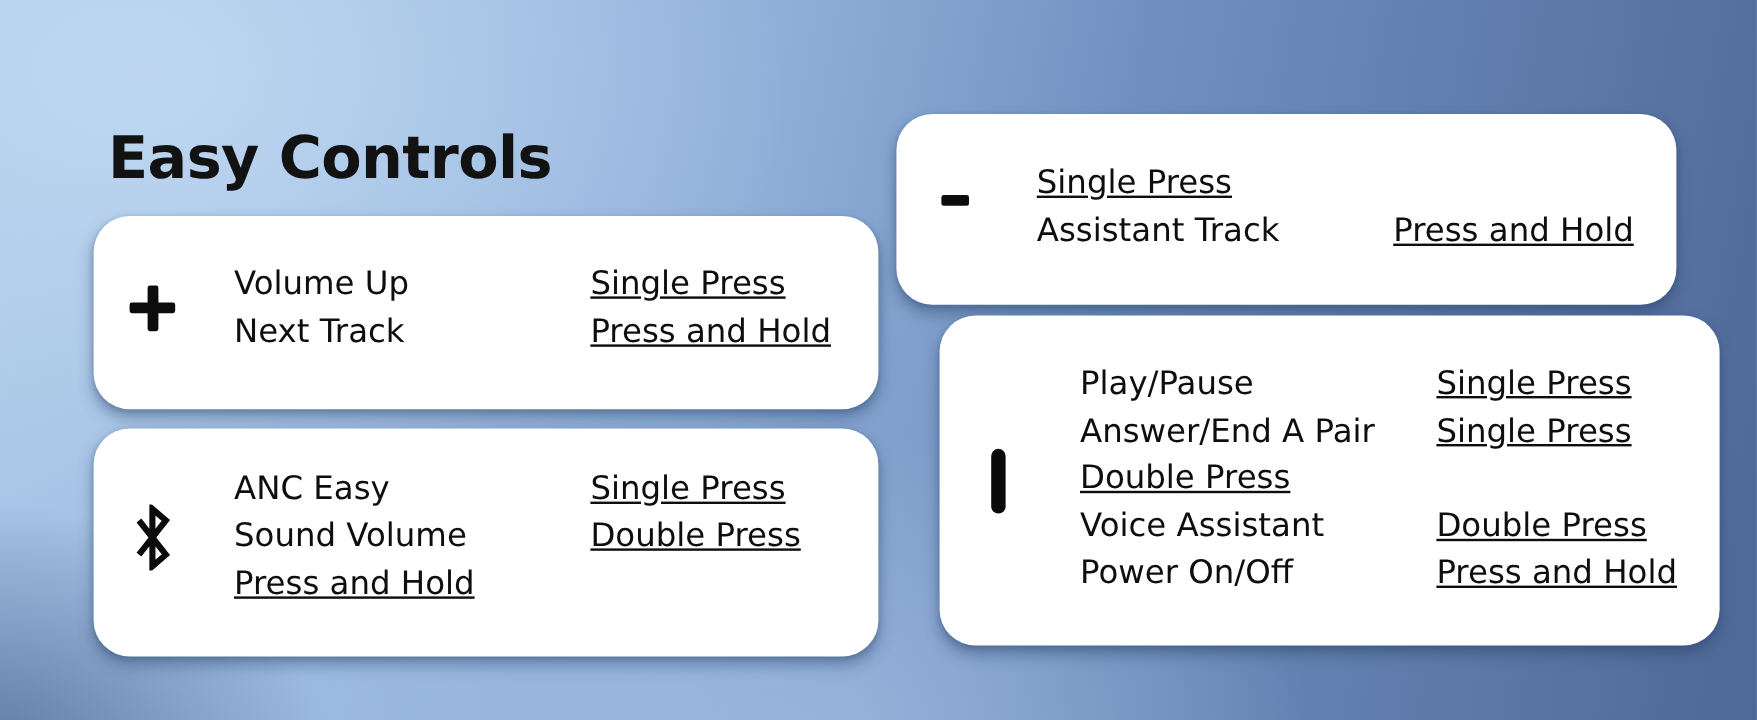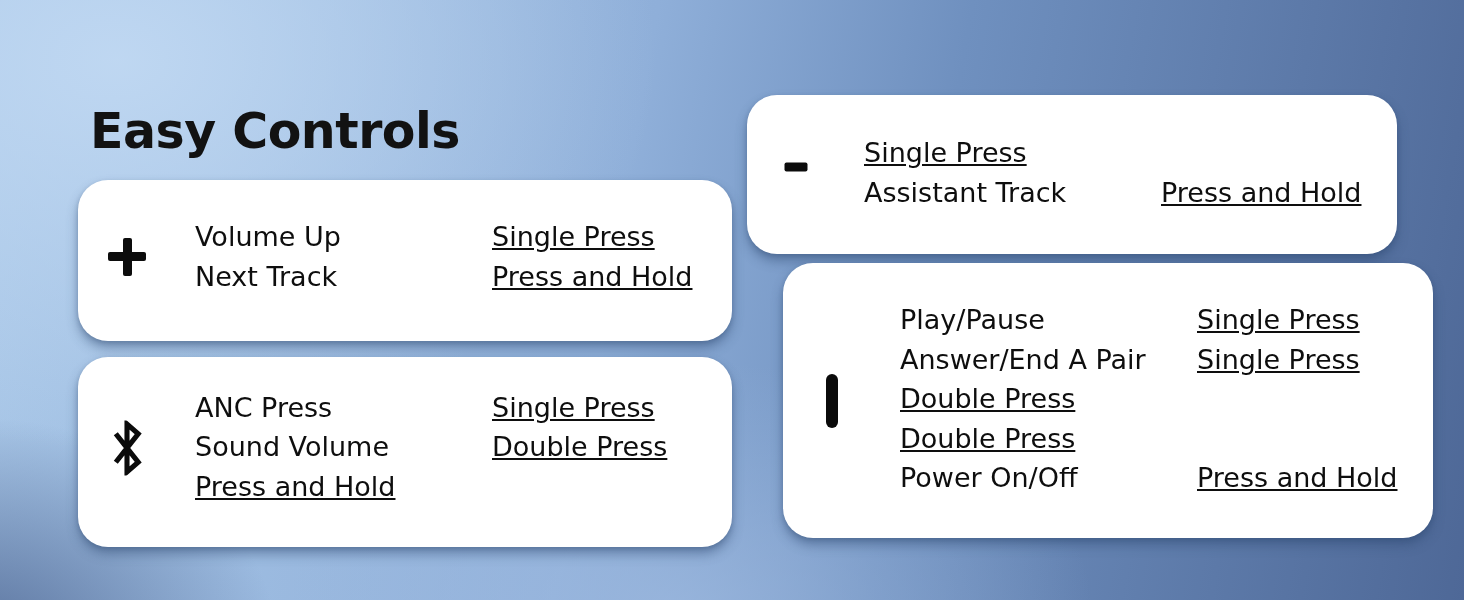--- a/index.html
+++ b/index.html
@@ -69,21 +69,21 @@
   </section>
 
   <section class="card card2">
     <span class="card-icon icon-bt">
       <svg viewBox="0 0 30 54" xmlns="http://www.w3.org/2000/svg">
         <path d="M4 13 L26 41 L15 50.5 L15 3.5 L26 13 L4 41" fill="none" stroke="#0b0b0b" stroke-width="5" stroke-linejoin="miter" stroke-linecap="butt"></path>
       </svg>
     </span>
     <div class="rows">
       <div class="row">
-        <span class="action">ANC Press</span>
+        <span class="action">ANC Easy</span>
         <span class="gesture">Single Press</span>
       </div>
       <div class="row">
         <span class="action">Sound Volume</span>
         <span class="gesture">Double Press</span>
       </div>
       <div class="row">
         <span class="gesture">Press and Hold</span>
       </div>
     </div>
@@ -110,20 +110,21 @@
         <span class="gesture">Single Press</span>
       </div>
       <div class="row">
         <span class="action">Answer/End A Pair</span>
         <span class="gesture">Single Press</span>
       </div>
       <div class="row">
         <span class="gesture">Double Press</span>
       </div>
       <div class="row">
+        <span class="action">Voice Assistant</span>
         <span class="gesture">Double Press</span>
       </div>
       <div class="row">
         <span class="action">Power On/Off</span>
         <span class="gesture">Press and Hold</span>
       </div>
     </div>
   </section>
 
 </div>

